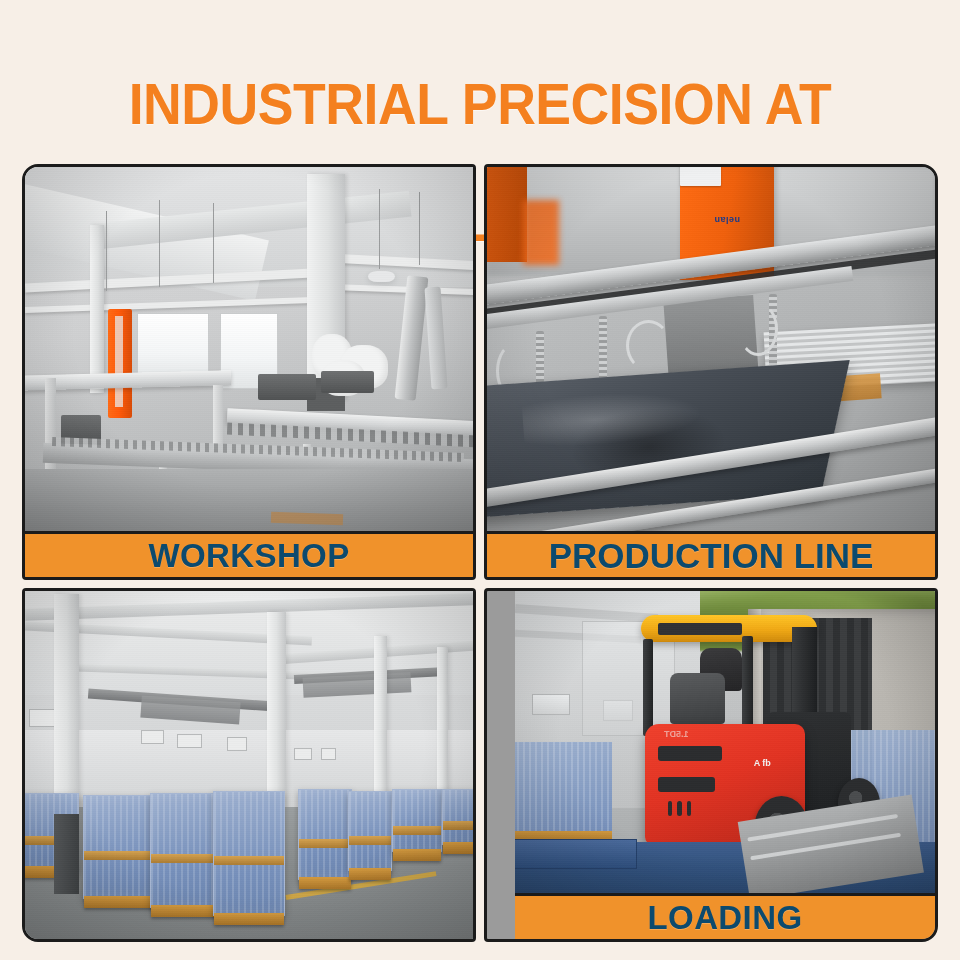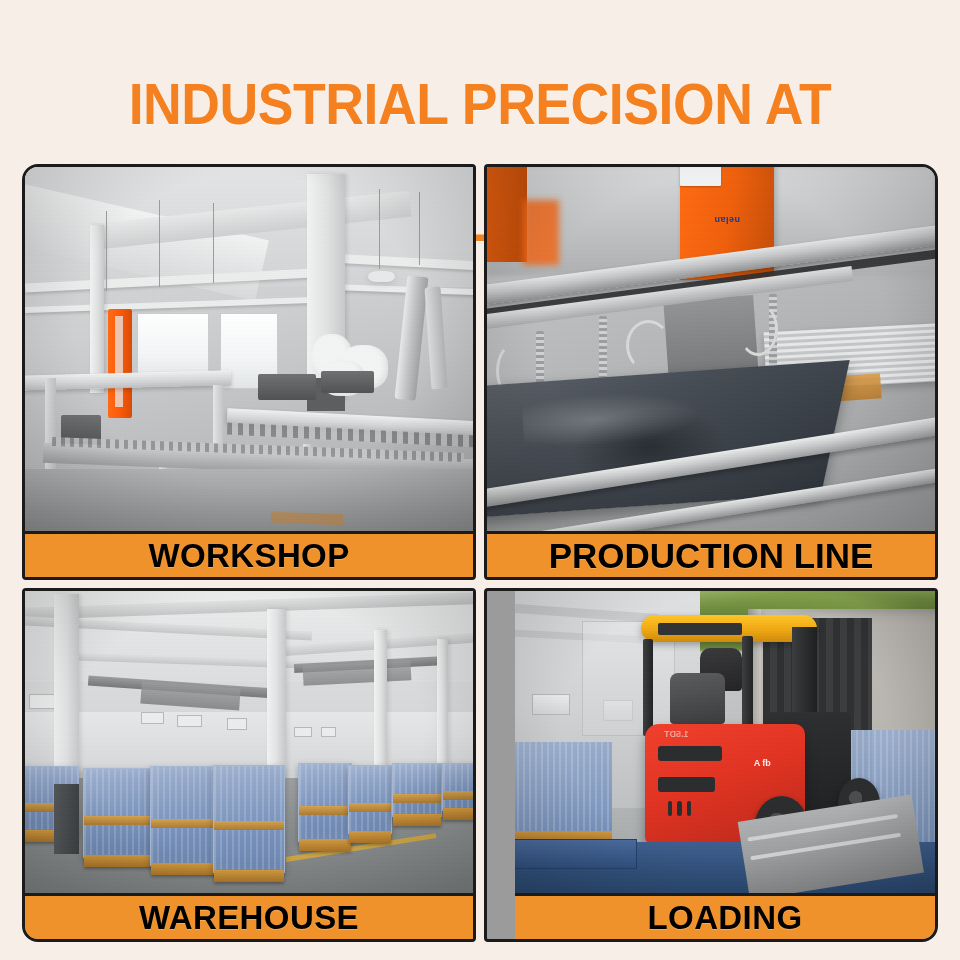--- a/index.html
+++ b/index.html
@@ -71,21 +71,21 @@
   }
 
   .caption {
     flex: 0 0 46px;
     height: 46px;
     background: #F0922B;
     border-top: 3px solid #1b1b1b;
     display: flex;
     align-items: center;
     justify-content: center;
-    color: #000000;
+    color: #0c4a6e;
     font-weight: bold;
     font-size: 33px;
     letter-spacing: 0.4px;
     line-height: 1;
     text-shadow: 0 1px 0 rgba(255,200,140,0.45);
     white-space: nowrap;
   }
   .caption.wide { font-size: 35px; transform: scaleX(1.0); }
   .caption.tight { letter-spacing: 0px; }
 
@@ -664,21 +664,20 @@
       </div>
       <div class="wh-pallet" style="left:93%;top:57%;width:9%;height:16%;">
         <div class="wh-pallet-band" style="top:58%;"></div>
       </div>
 
       <div class="sc wh-dark-col" style="left:6.5%;top:64%;width:5.5%;height:23%;"></div>
 
       <div class="noise"></div>
       <div class="vign"></div>
     </div>
-    <div class="caption">WAREHOUSE</div>
   </div>
 
   <div class="panel br">
     <div class="photo">
       <div class="fill ld-bg"></div>
       <div class="sc ld-trees"></div>
       <div class="sc ld-wall"></div>
 
       <div class="sc ld-wall-beam" style="left:0;top:6%;width:34%;height:9px;transform:rotate(4deg);"></div>
       <div class="sc ld-wall-beam" style="left:0;top:14%;width:30%;height:7px;transform:rotate(3deg);"></div>

